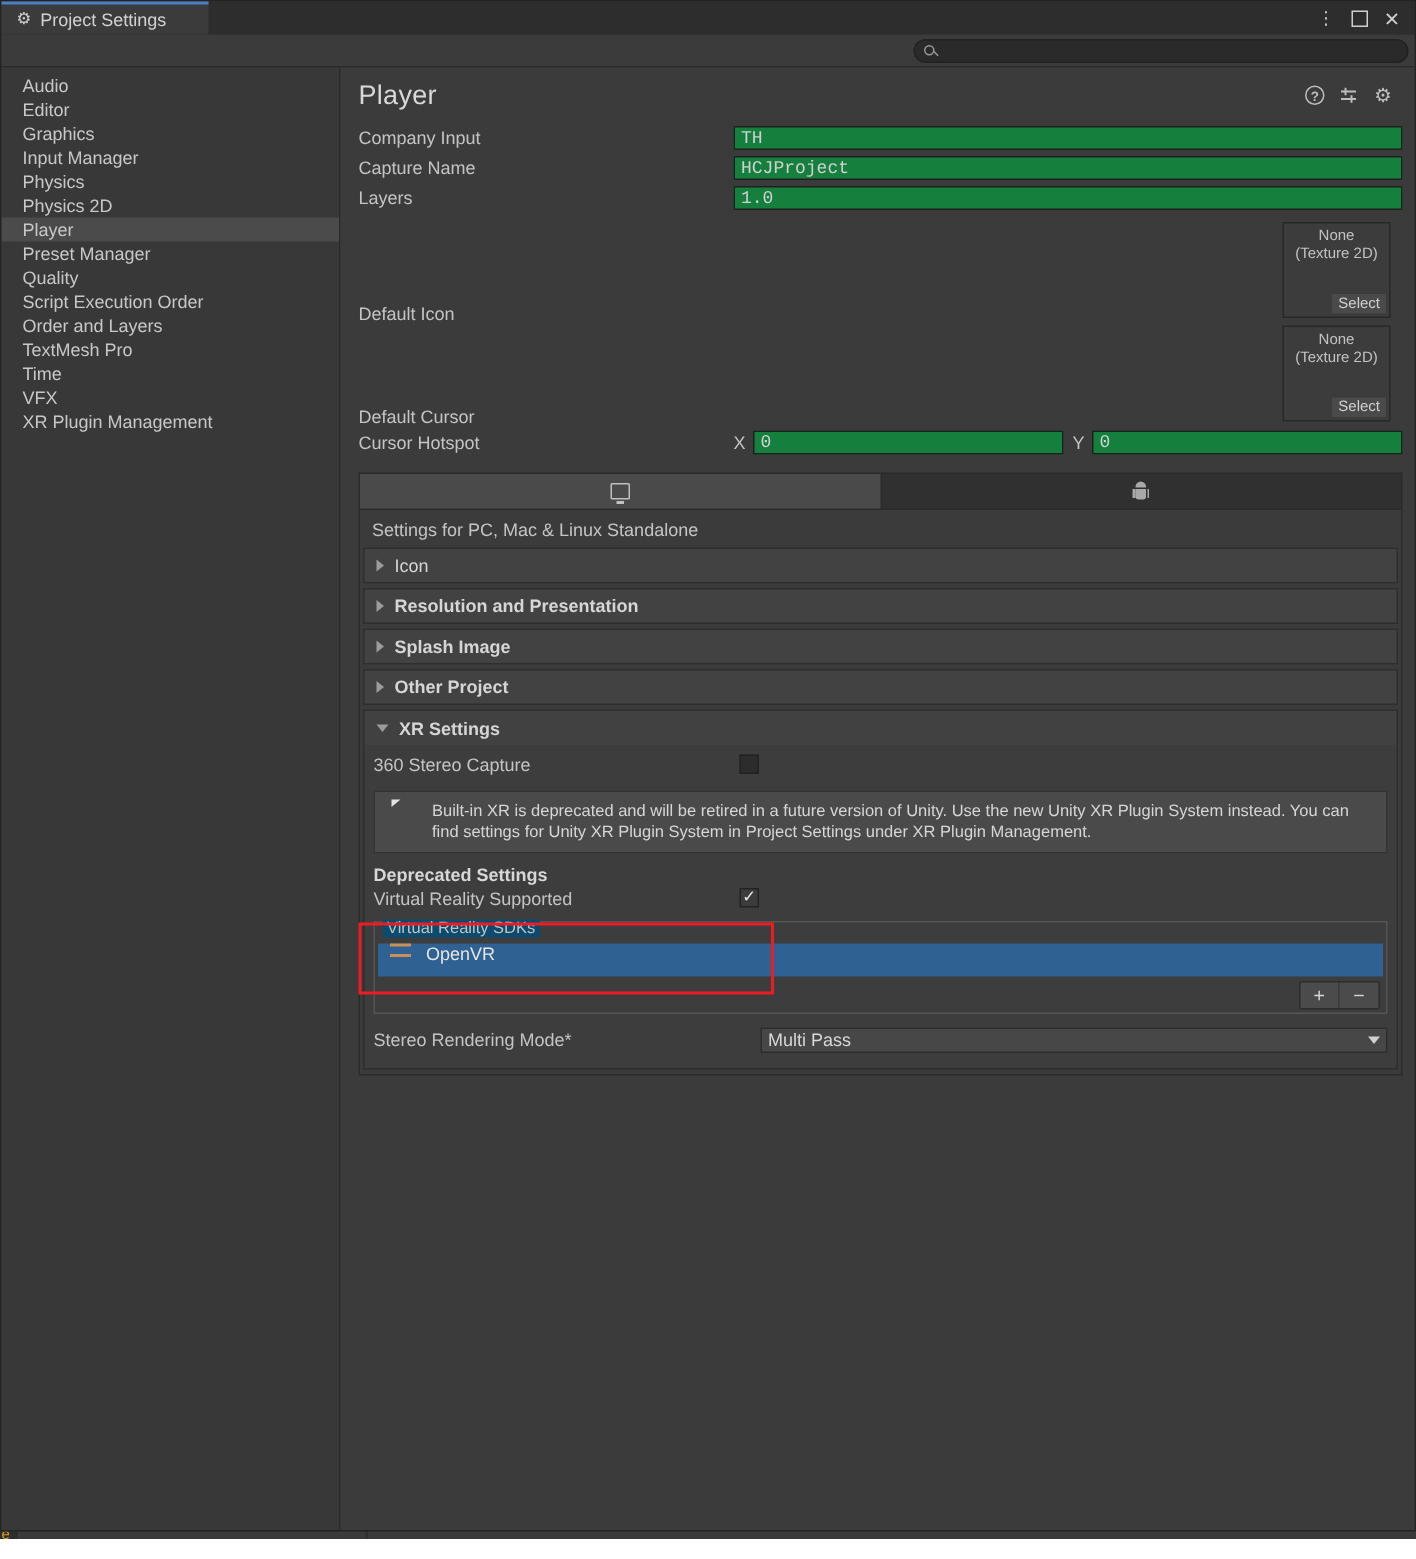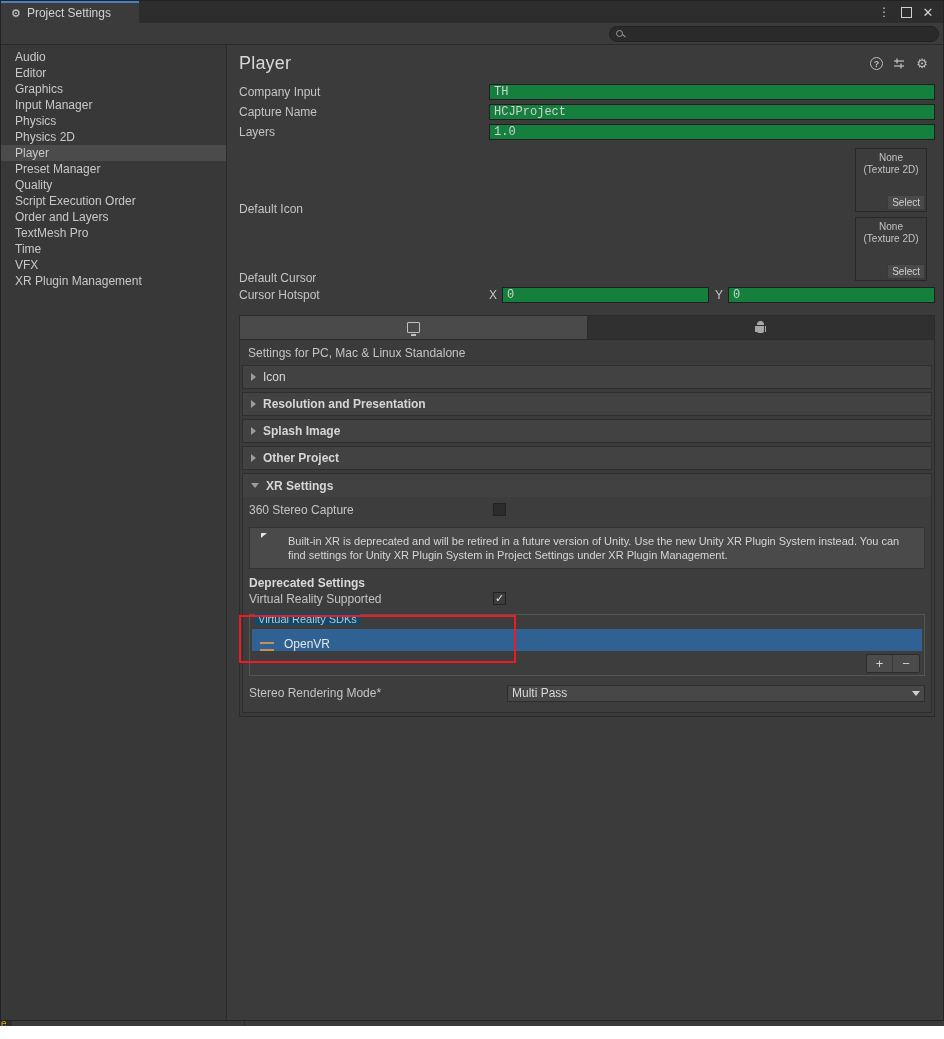--- a/index.html
+++ b/index.html
@@ -168,21 +168,21 @@
   .subhead { font-weight: bold; color: #d8d8d8; font-size: 12px; padding: 3px 0 2px 0; }
 
   
   .sdk-group { margin-top: 2px; position: relative; }
   .sdk-legend {
     position: absolute; left: 6px; top: -1px; font-size: 11px; color: #c2c2c2;
     background: #0c4a6e; padding: 0 3px;
   }
   .sdk-frame { border: 1px solid #555; padding: 14px 2px 2px 2px; }
   .sdk-item {
-    height: 22px; display: flex; align-items: flex-end; gap: 10px;
+    height: 22px; display: flex; align-items: flex-start; gap: 10px;
     padding-left: 8px; background: #2f6192; color: #e6e6e6; font-size: 12px;
   }
   .drag-handle { width: 14px; height: 9px; display: flex; flex-direction: column; justify-content: space-between; }
   .drag-handle span { display: block; height: 2px; background: #c98f55; }
   .sdk-toolbar { display: flex; justify-content: flex-end; padding: 3px 2px 0 0; }
   .pm-group { display: flex; border: 1px solid #2c2c2c; background: #4b4b4b; border-radius: 2px; overflow: hidden; }
   .pm-btn { width: 26px; height: 17px; display: flex; align-items: center; justify-content: center; color: #d5d5d5; font-size: 13px; line-height: 1; }
   .pm-btn.plus { border-right: 1px solid #3a3a3a; }
 
   

